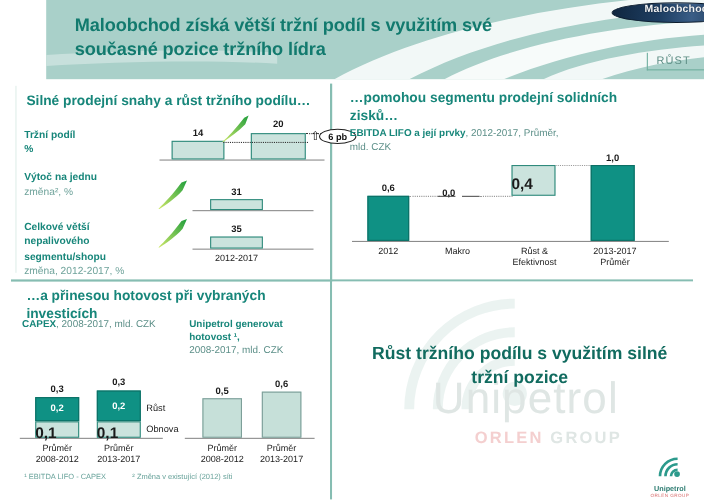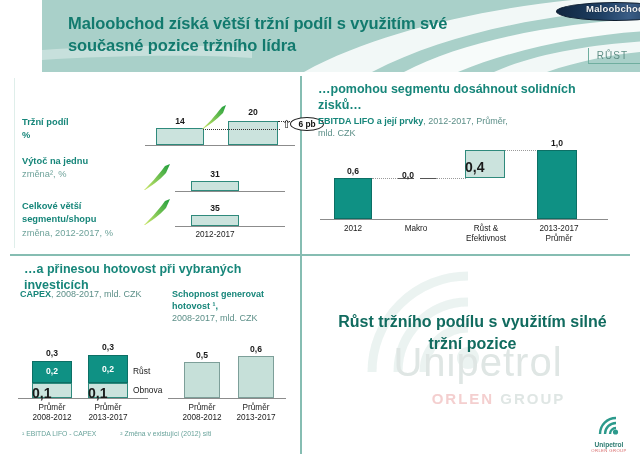--- a/index.html
+++ b/index.html
@@ -123,20 +123,21 @@
     <div class="badge-oval">
       <span>Maloobchod</span>
     </div>
     <div class="rust-tab">RŮST</div>
   </div>
 
   <div class="vdiv"></div>
   <div class="hdiv"></div>
   <div class="panel-left-edge"></div>
 
+  <div class="sec-title" style="left:24px; top:84px; width:265px;">Silné prodejní snahy a růst tržního podílu…</div>
 
   <div class="row-label" style="left:22px; top:116px; width:110px;">
     <span class="strong">Tržní podíl</span>
     <span class="strong">%</span>
   </div>
 
   <div>
     <div class="axis" style="left:145px; top:145px; width:150px;"></div>
     <div class="bar-light" style="left:156px; top:128px; width:48px; height:17px;"></div>
     <div class="val" style="left:156px; top:116px; width:48px;">14</div>
@@ -172,41 +173,42 @@
         <stop offset="0%" stop-color="#cfe86a"></stop>
             <stop offset="100%" stop-color="#1f9e3c"></stop>
       </linearGradient>
         </defs>
       <path d="M2 27 C8 21 15 14 23 3 L28 1 L24 10 C17 18 9 23 3 27 Z" fill="url(#gg2)"></path>
     </svg>
   </div>
 
   <div class="row-label" style="left:22px; top:200px; width:118px;">
     <span class="strong">Celkové větší</span>
+    <span class="strong">nepalivového</span>
     <span class="strong">segmentu/shopu</span>
     <span class="soft">změna, 2012-2017, %</span>
   </div>
 
   <div>
     <div class="axis" style="left:175px; top:226px; width:110px;"></div>
     <div class="bar-light" style="left:191px; top:215px; width:48px; height:11px;"></div>
     <div class="val" style="left:191px; top:203px; width:48px;">35</div>
     <div class="axlabel" style="left:176px; top:230px; width:78px;">2012-2017</div>
     <svg class="garrow" style="left:142px; top:198px;" width="30" height="28" viewBox="0 0 30 28">
       <defs>
           <linearGradient id="gg3" x1="0" y1="1" x2="1" y2="0">
         <stop offset="0%" stop-color="#cfe86a"></stop>
             <stop offset="100%" stop-color="#1f9e3c"></stop>
       </linearGradient>
         </defs>
       <path d="M2 27 C8 21 15 14 23 3 L28 1 L24 10 C17 18 9 23 3 27 Z" fill="url(#gg3)"></path>
     </svg>
   </div>
 
-  <div class="sec-title" style="left:318px; top:82px; width:280px;">…pomohou segmentu dosáhnout solidních zisků…</div>
+  <div class="sec-title" style="left:318px; top:82px; width:280px;">…pomohou segmentu prodejní solidních zisků…</div>
 
   <div class="sub-label" style="left:318px; top:115px; width:290px;">
     <b>EBITDA LIFO a její prvky</b><span>, 2012-2017, Průměr,</span><br>
     <span>mld. CZK</span>
   </div>
 
   <div>
     <div class="axis" style="left:320px; top:219px; width:288px;"></div>
 
     <div class="bar-dark" style="left:334px; top:178px; width:38px; height:41px;"></div>
@@ -231,21 +233,21 @@
     <div class="axlabel" style="left:528px; top:224px; width:62px;">2013-2017 Průměr</div>
   </div>
 
   <div class="sec-title" style="left:24px; top:262px; width:275px;">…a přinesou hotovost při vybraných investicích</div>
 
   <div class="sub-label" style="left:20px; top:288px; width:150px;">
     <b>CAPEX</b><span>, 2008-2017, mld. CZK</span>
   </div>
 
   <div class="sub-label" style="left:172px; top:288px; width:125px;">
-    <b>Schopnost generovat hotovost ¹,</b><br>
+    <b>Unipetrol generovat hotovost ¹,</b><br>
     <span>2008-2017, mld. CZK</span>
   </div>
 
   <div>
     <div class="axis" style="left:18px; top:398px; width:130px;"></div>
 
     <div class="bar-dark" style="left:32px; top:361px; width:40px; height:22px;"></div>
     <div class="val-w" style="left:32px; top:366px; width:40px;">0,2</div>
     <div class="bar-light" style="left:32px; top:383px; width:40px; height:15px;"></div>
     <div class="val-d" style="left:32px; top:385px; width:40px;">0,1</div>

